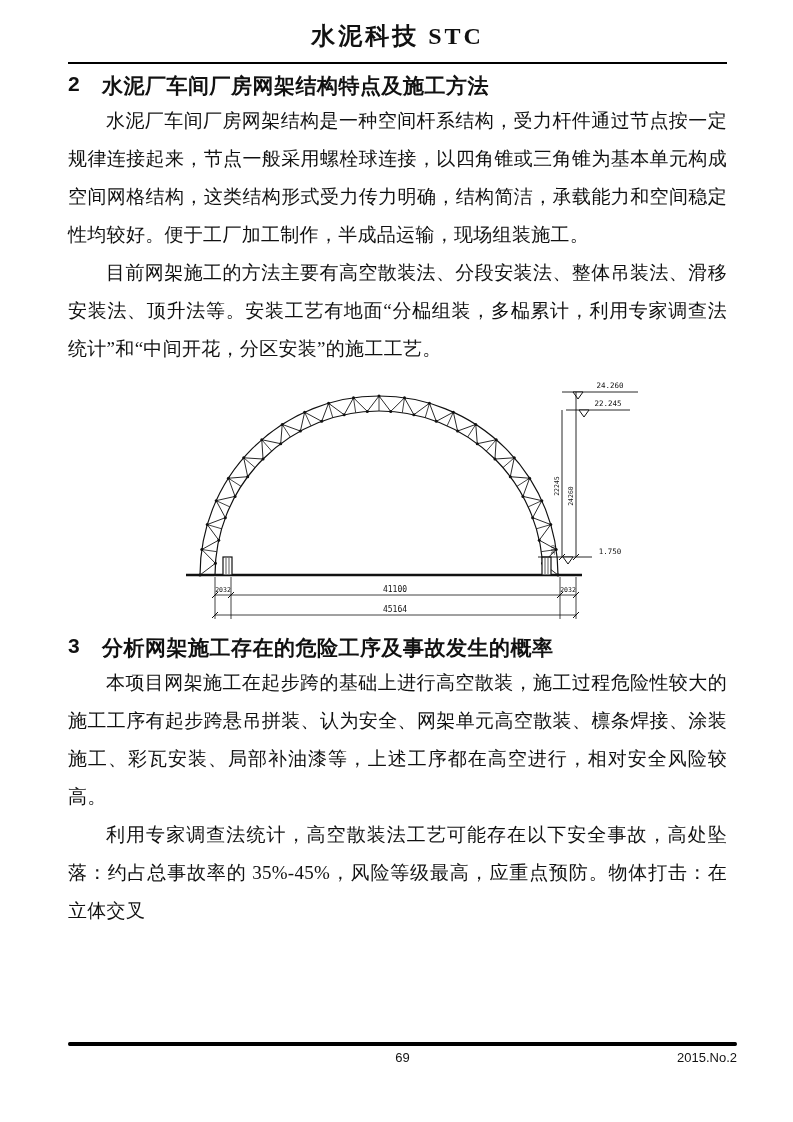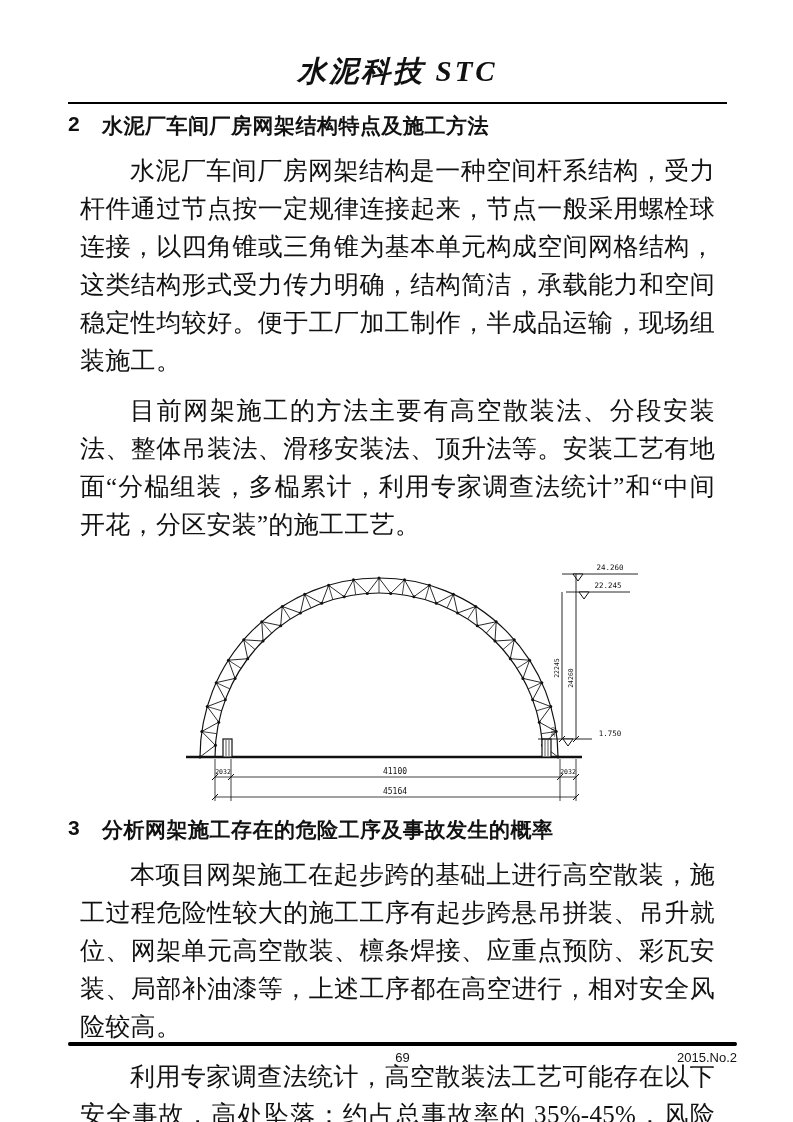--- a/index.html
+++ b/index.html
@@ -11,44 +11,43 @@
     overflow:hidden;
     font-family:"Liberation Serif","DejaVu Serif",serif;
     color:#111;
   }
   .content{
     position:absolute;
     left:68px;top:0;
     width:659px;
   }
   .journal-header{
-    margin-top:52px;
+    margin-top:20px;
     text-align:center;
-    font-style:italic;
     font-weight:600;
-    font-size:29px;
+    font-size:24px;
     letter-spacing:3px;
   }
   .header-rule{
     margin-top:10px;
     border:none;
     border-top:2.5px solid #000;
   }
   .section-heading{
     margin:7px 0 2px 0;
     font-family:"Liberation Sans","DejaVu Sans",sans-serif;
     font-weight:bold;
     font-size:21px;
     letter-spacing:0.5px;
     display:flex;
   }
   .section-heading .sec-num{width:34px;flex:0 0 auto;}
   .para{
-    margin:12px;
-    font-size:25px;
+    margin:0;
+    font-size:19px;
     line-height:38px;
     text-align:justify;
     text-align-last:left;
     text-indent:2em;
     letter-spacing:0.3px;
   }
   .figure-wrap{
     margin:6px 0 8px 110px;
     width:465px;height:252px;
   }
@@ -254,21 +253,21 @@
           </g>
         </svg>
     </div>
 
 
     <div class="section-heading">
       <span class="sec-num">3</span>
       <span>分析网架施工存在的危险工序及事故发生的概率</span>
     </div>
 
-    <p class="para">本项目网架施工在起步跨的基础上进行高空散装，施工过程危险性较大的施工工序有起步跨悬吊拼装、吊升就位、网架单元高空散装、檩条焊接、应重点预防、彩瓦安装、局部补油漆等，上述工序都在高空进行，相对安全风险较高。</p>
+    <p class="para">本项目网架施工在起步跨的基础上进行高空散装，施工过程危险性较大的施工工序有起步跨悬吊拼装、认为安全、网架单元高空散装、檩条焊接、涂装施工、彩瓦安装、局部补油漆等，上述工序都在高空进行，相对安全风险较高。</p>
     <p class="para">利用专家调查法统计，高空散装法工艺可能存在以下安全事故，高处坠落：约占总事故率的 35%-45%，风险等级最高，应重点预防。物体打击：在立体交叉</p>
   </div>
 
   <div class="page-footer">
     <div class="footer-rule"></div>
     <div class="footer-row">
       <span class="footer-page">69</span>
       <span class="footer-issue">2015.No.2</span>
     </div>
   </div>

